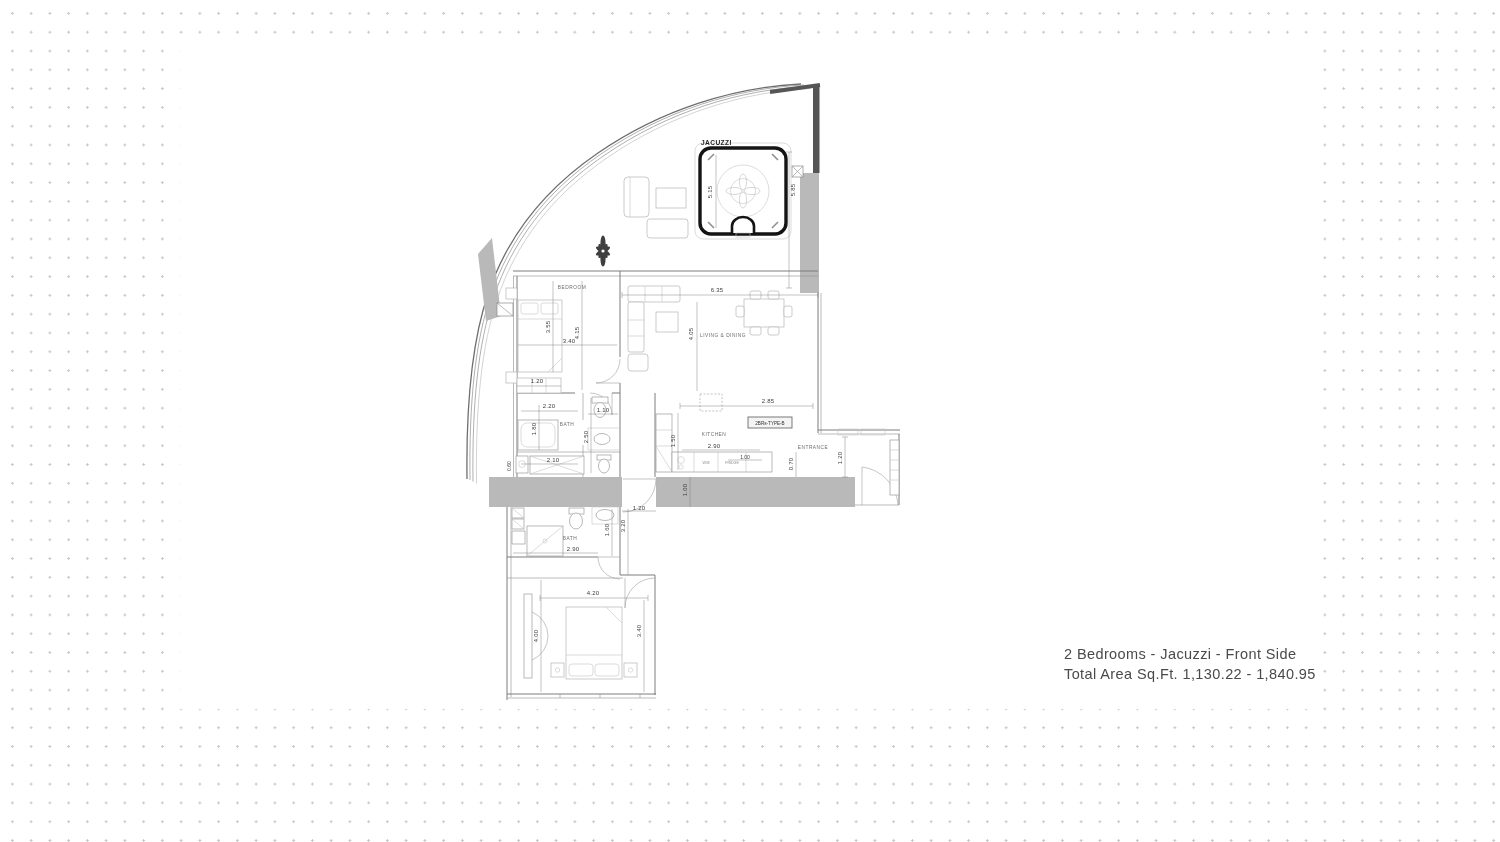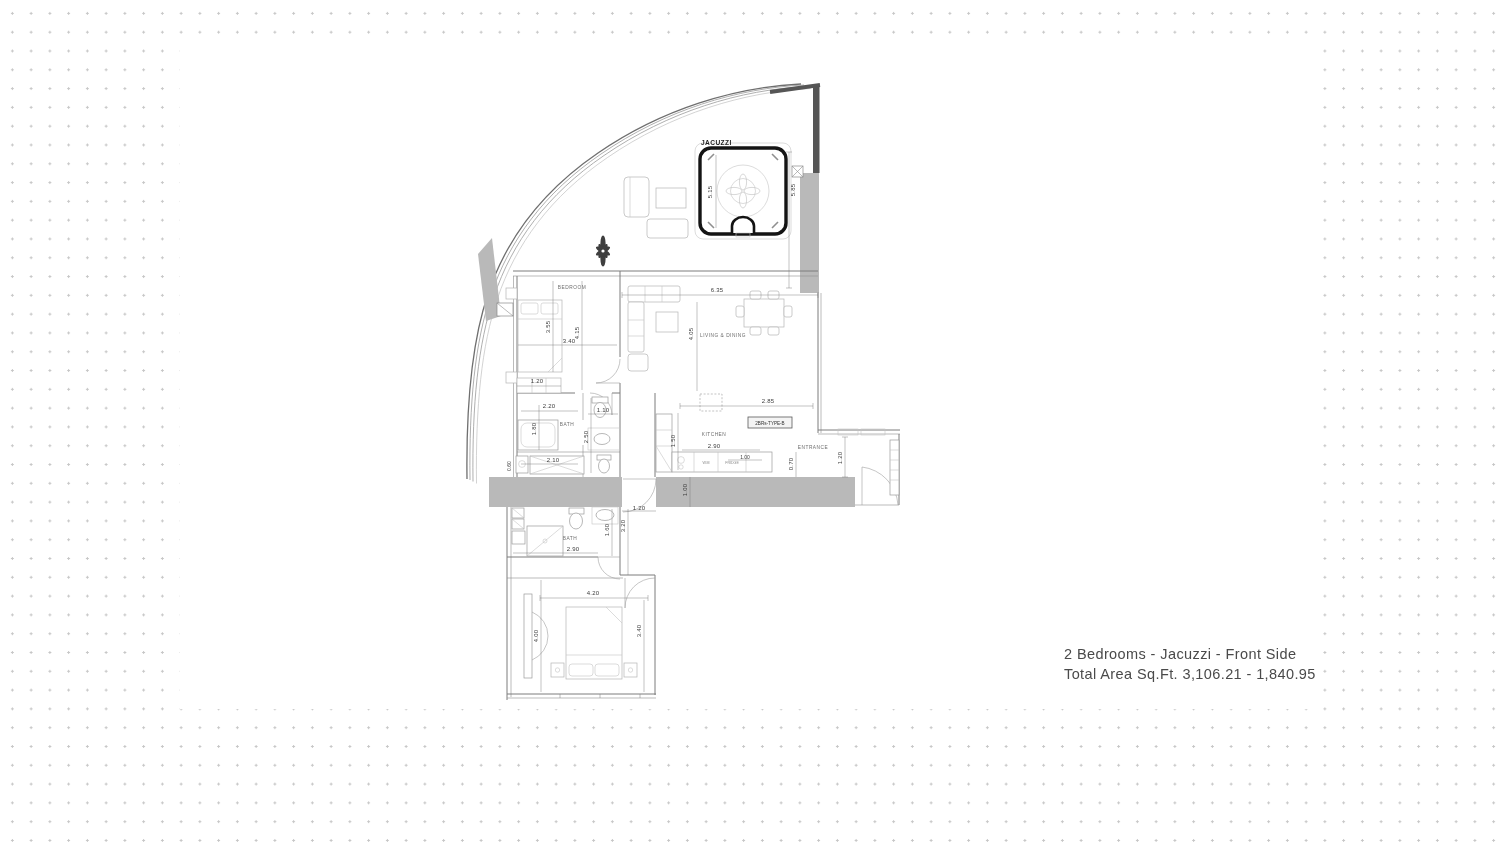--- a/index.html
+++ b/index.html
@@ -324,15 +324,15 @@
       <text class="dimtxt" text-anchor="middle" x="593" y="595">4.20</text>
       <line x1="541" y1="580" x2="541" y2="692" class="dim"></line>
       <text class="dimtxt" text-anchor="middle" transform="rotate(-90 538 636)" x="538" y="636">4.00</text>
       <line x1="644" y1="600" x2="644" y2="692" class="dim"></line>
       <text class="dimtxt" text-anchor="middle" transform="rotate(-90 641 631)" x="641" y="631">3.40</text>
     </g>
   </svg>
 
   <div class="caption">
     <div>2 Bedrooms - Jacuzzi - Front Side</div>
-    <div>Total Area Sq.Ft. 3,106.21 - 1,840.95</div>
+    <div>Total Area Sq.Ft. 1,130.22 - 1,840.95</div>
   </div>
 </div>
 
 </body></html>

